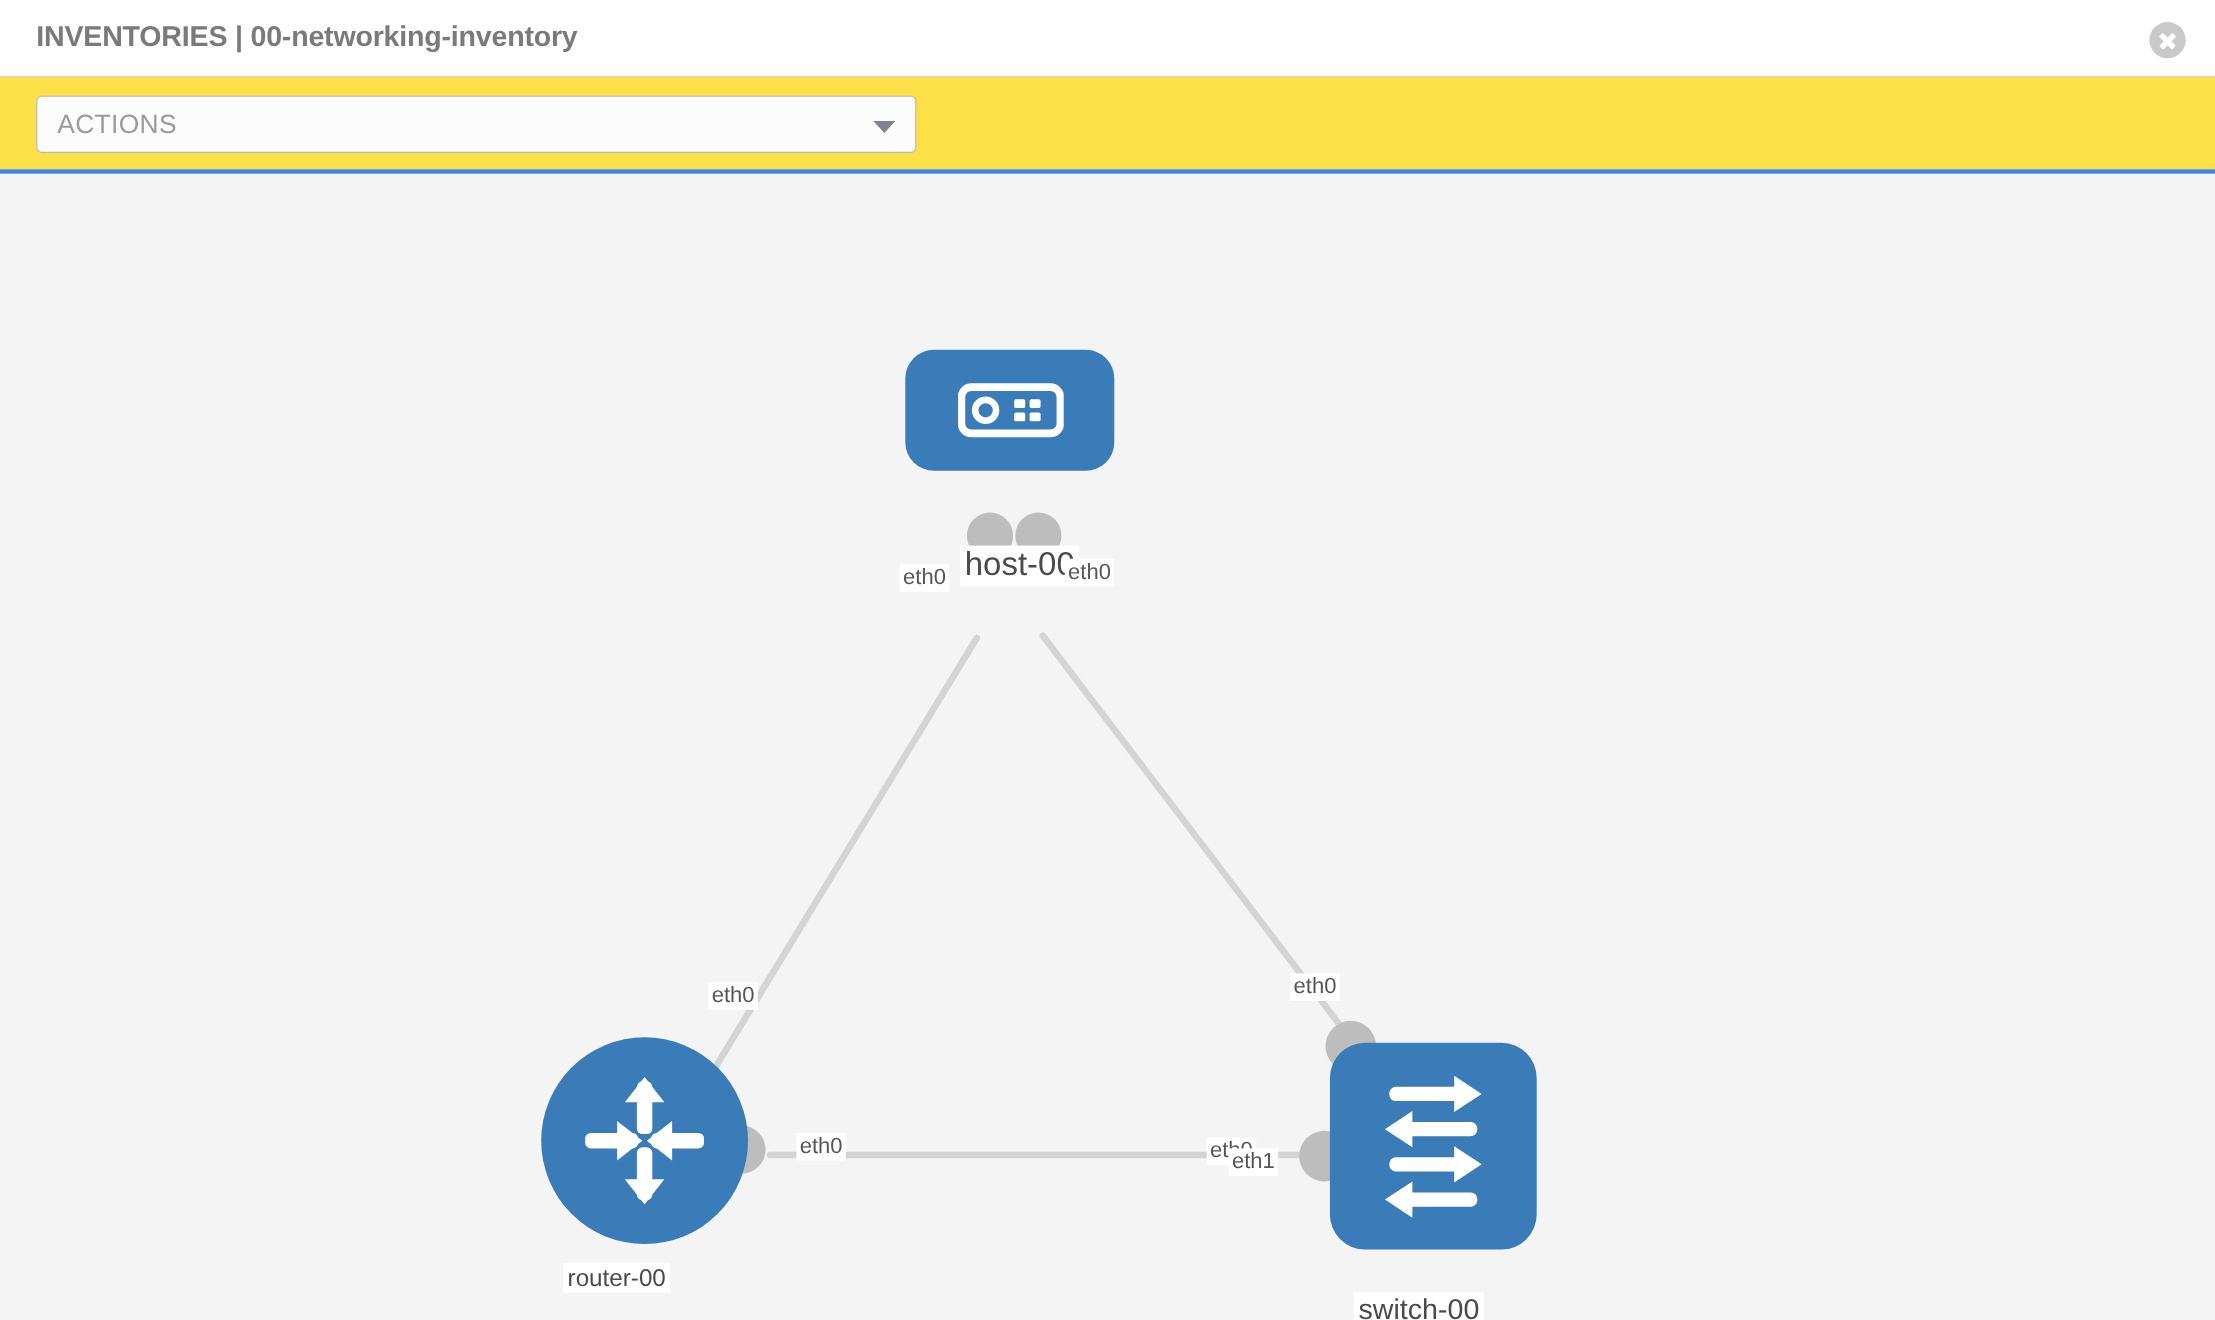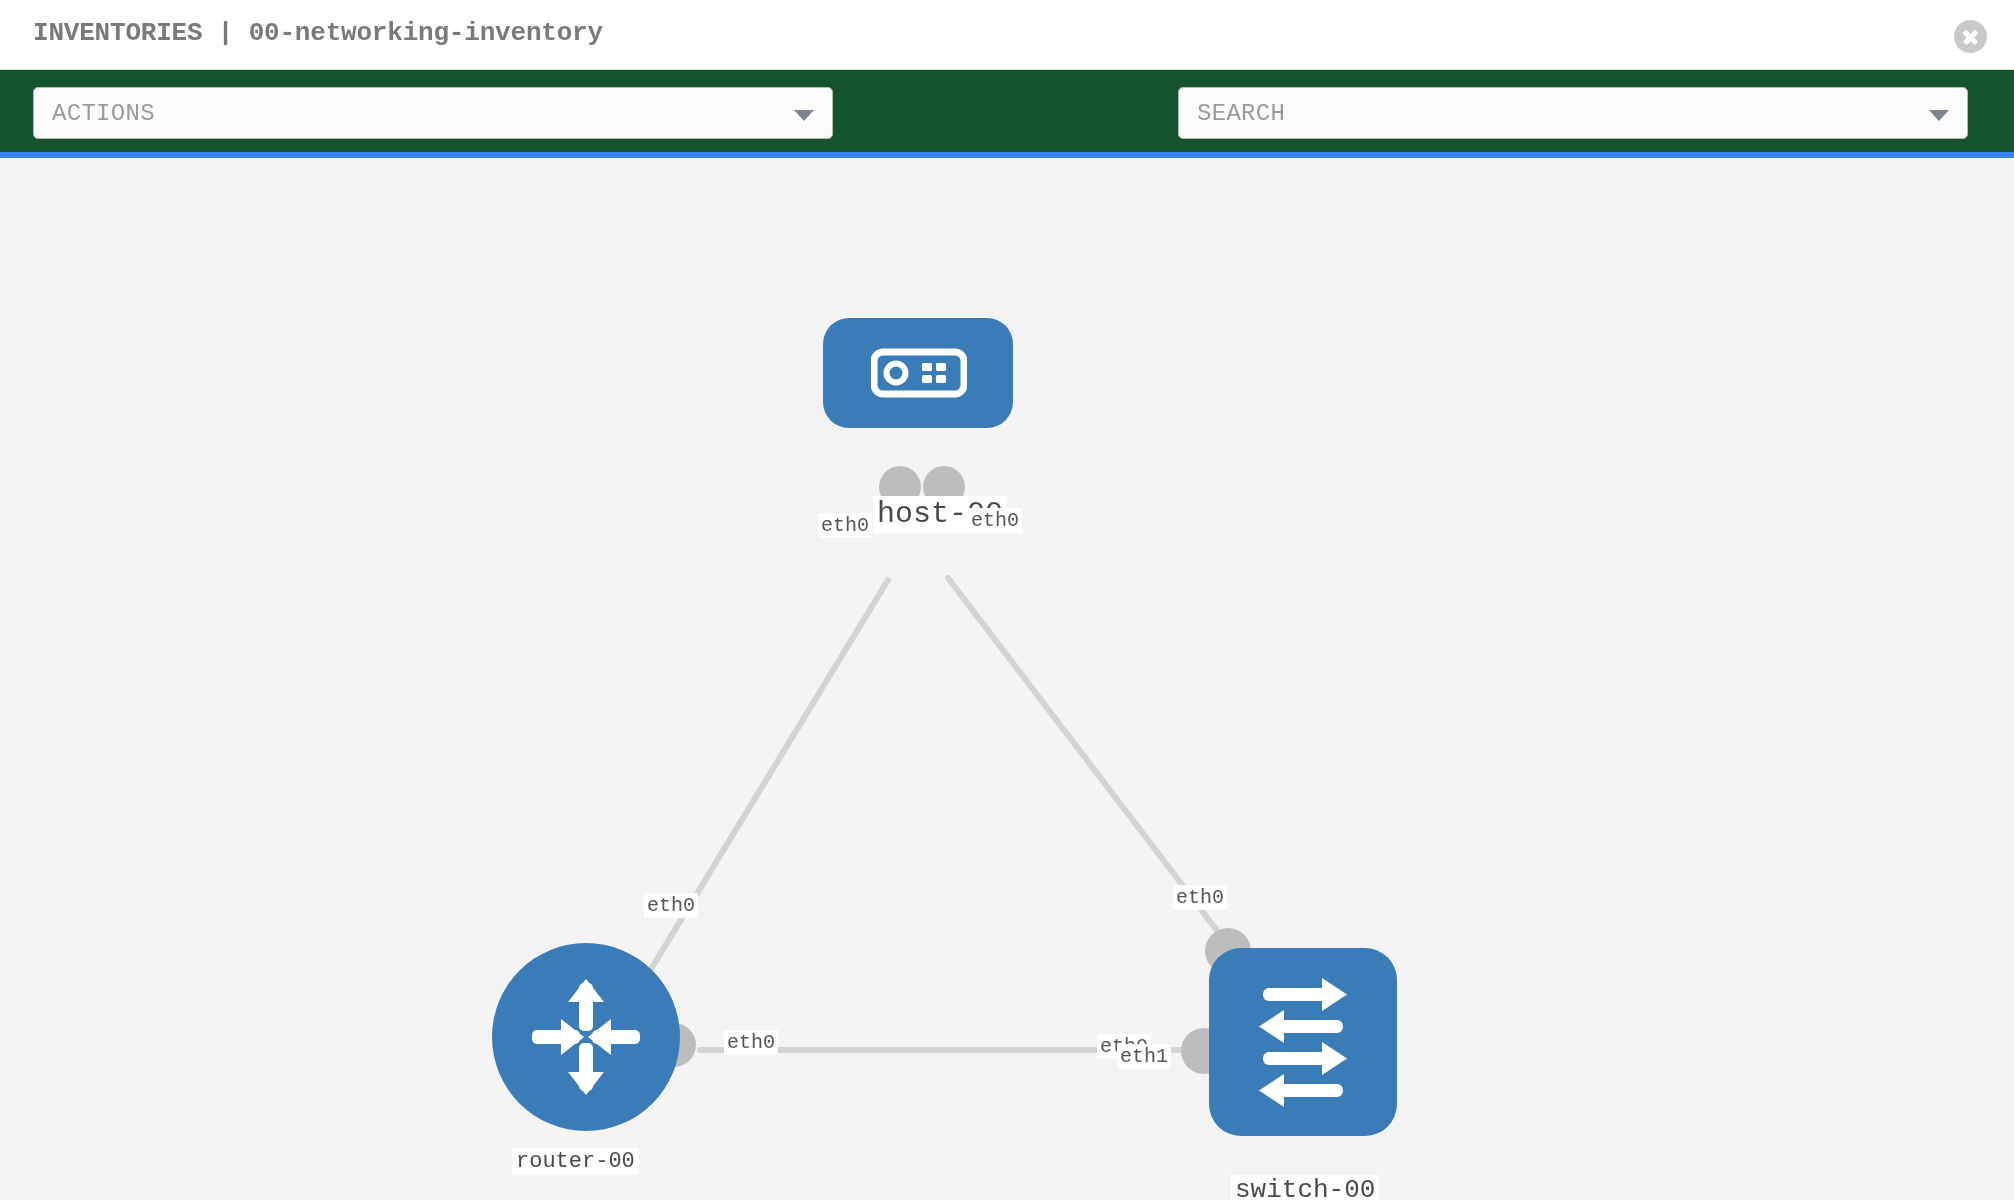--- a/index.html
+++ b/index.html
@@ -2,21 +2,21 @@
 <html><head>
 <meta charset="utf-8">
 <style>
   * { box-sizing: border-box; margin: 0; padding: 0; }
   html, body {
     width: 2014px; height: 1200px;
     font-family: "Liberation Sans", sans-serif;
     background: #ffffff;
     overflow: hidden;
   }
-  #app { position: relative; width: 2014px; height: 1200px; background: #ffffff; font-family: Liberation Mono, monospace; }
+  #app { position: relative; width: 2014px; height: 1200px; background: #ffffff; }
 
   
   #header {
     position: absolute; left: 0; top: 0; width: 2014px; height: 70px;
     background: #ffffff; border-bottom: 1px solid #d7d7d7;
   }
   #page-title {
     position: absolute; left: 33px; top: 18px;
     font-size: 26px; font-weight: bold; color: #7a7a7a;
     letter-spacing: -0.2px; white-space: nowrap;
@@ -29,21 +29,21 @@
   #close-btn .x1, #close-btn .x2 {
     position: absolute; left: 8px; top: 15px; width: 17px; height: 4.5px;
     background: #ffffff; border-radius: 1px;
   }
   #close-btn .x1 { transform: rotate(45deg); }
   #close-btn .x2 { transform: rotate(-45deg); }
 
   
   #toolbar {
     position: absolute; left: 0; top: 70px; width: 2014px; height: 88px;
-    background: #14532d; border-bottom: 6px solid #3b82f6;
+    background: #fde047; border-bottom: 4px solid #3b82f6;
   }
   .field {
     position: absolute; height: 52px; background: #fcfcfc;
     border: 1px solid #b9b9b9; border-radius: 5px;
   }
   .field .label {
     position: absolute; left: 18px; top: 12px;
     font-size: 24px; color: #9b9b9b; letter-spacing: 0.3px;
   }
   .caret {
@@ -119,24 +119,20 @@
       <svg viewBox="0 0 24 24" width="46" height="46" aria-hidden="true">
         <g transform="rotate(45 12 12)">
           <circle cx="7.2" cy="12" r="4.6" fill="none" stroke="#7b8490" stroke-width="2.6"></circle>
           <rect x="11" y="10.8" width="10.4" height="2.5" fill="#7b8490"></rect>
           <rect x="17.2" y="12.9" width="2.4" height="3.5" fill="#7b8490"></rect>
           <rect x="20.4" y="12.9" width="2.2" height="2.6" fill="#7b8490"></rect>
         </g>
       </svg>
     </div>
 
-    <div class="field" id="search-field">
-      <span class="label">SEARCH</span>
-      <span class="caret"></span>
-    </div>
   </div>
 
   <div id="canvas">
 
     <svg id="topology" aria-hidden="true">
       <g stroke="#d4d4d4" stroke-width="6" fill="none" stroke-linecap="round">
 
         <line x1="888" y1="422" x2="620" y2="862"></line>
 
         <line x1="948" y1="420" x2="1238" y2="800"></line>

